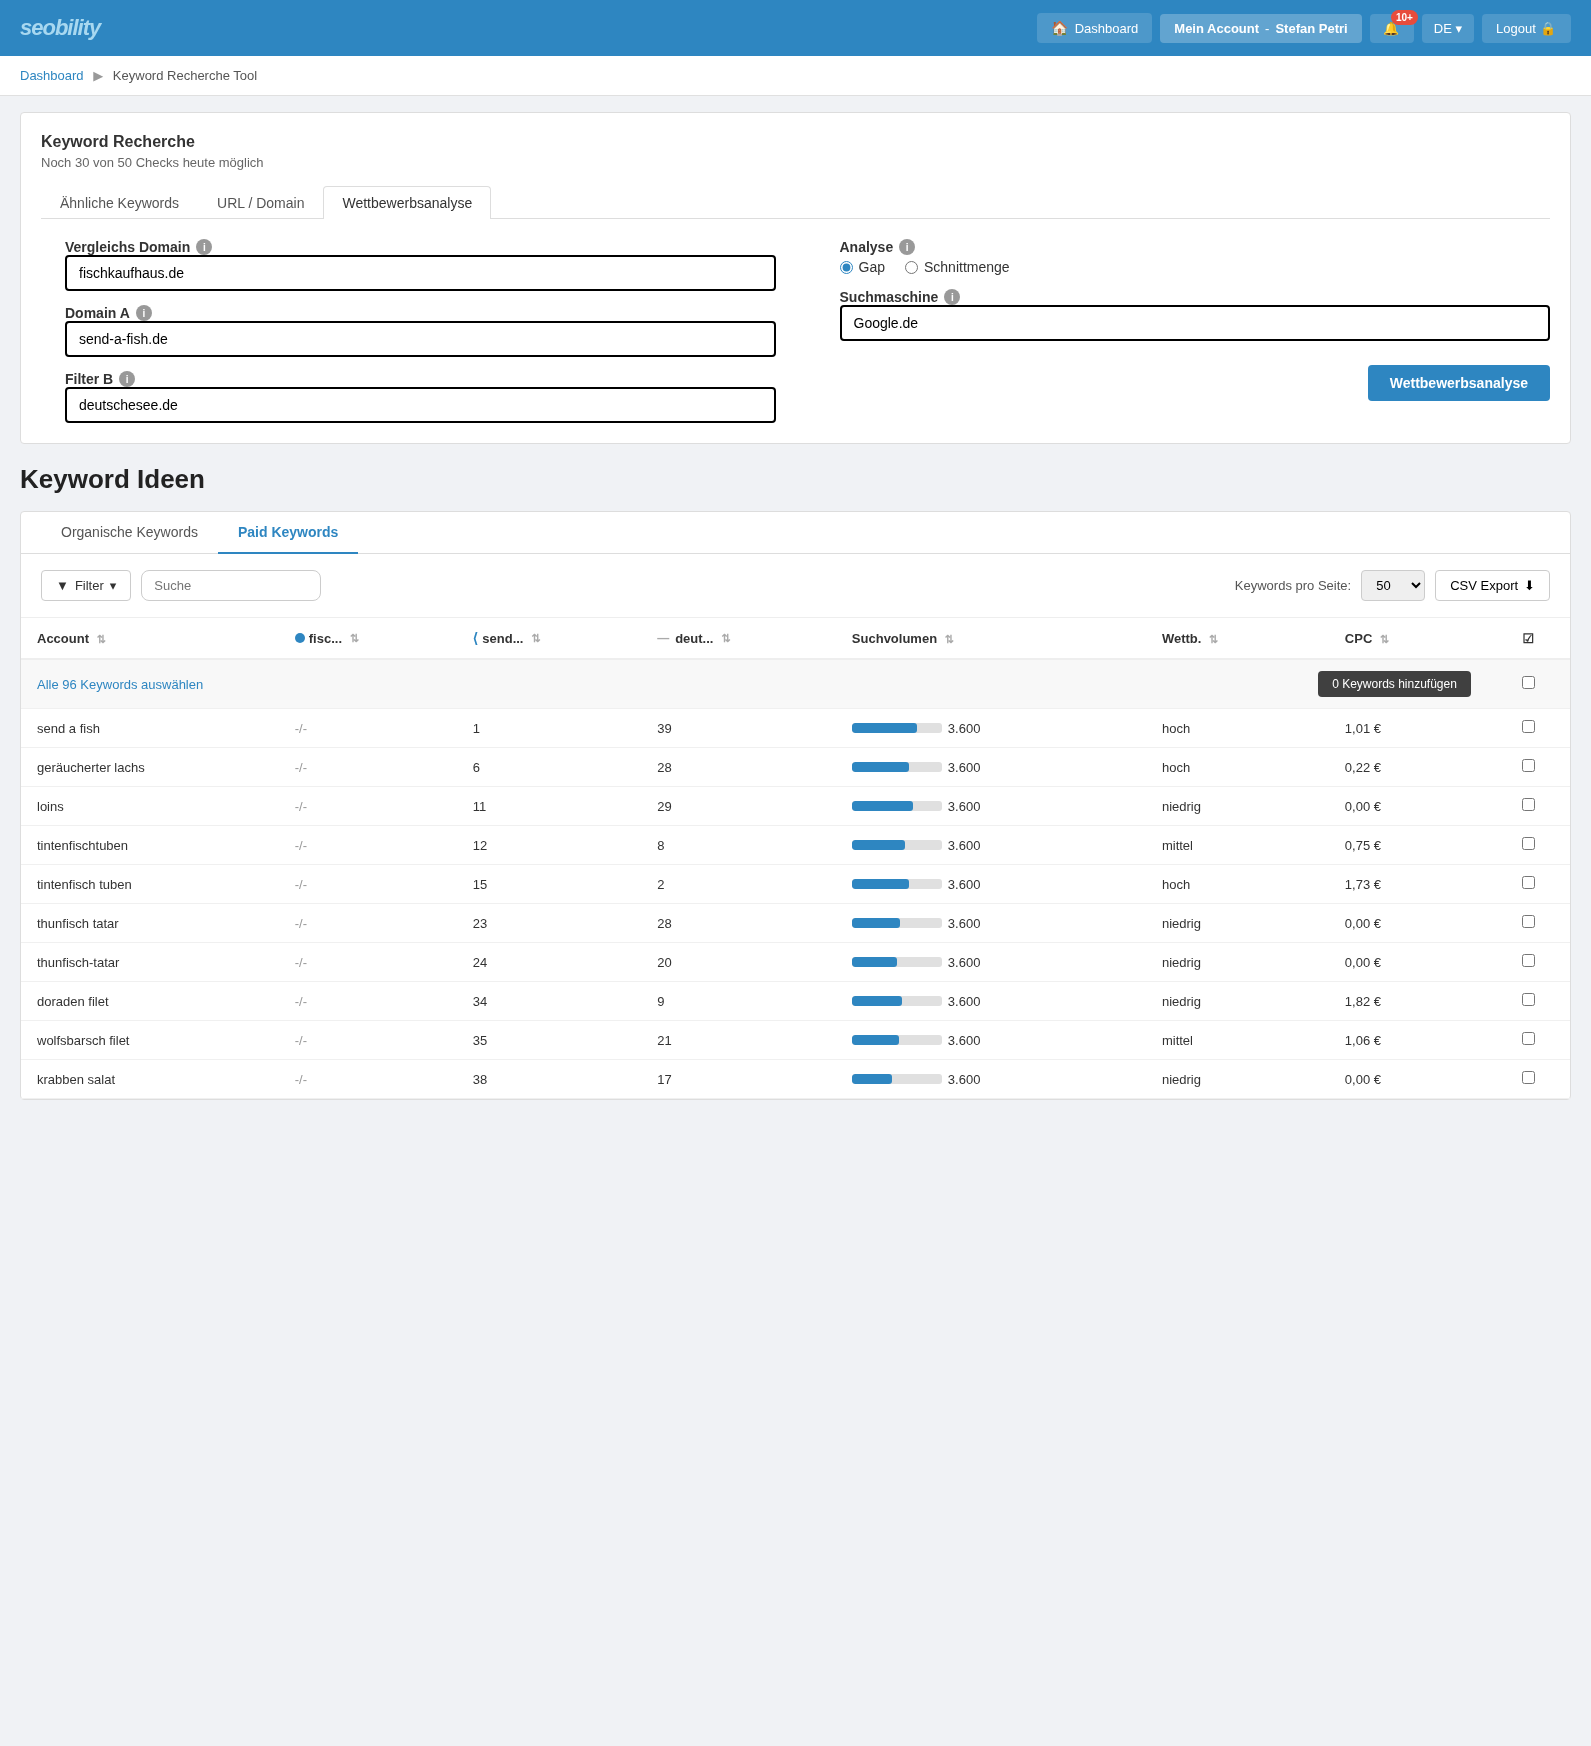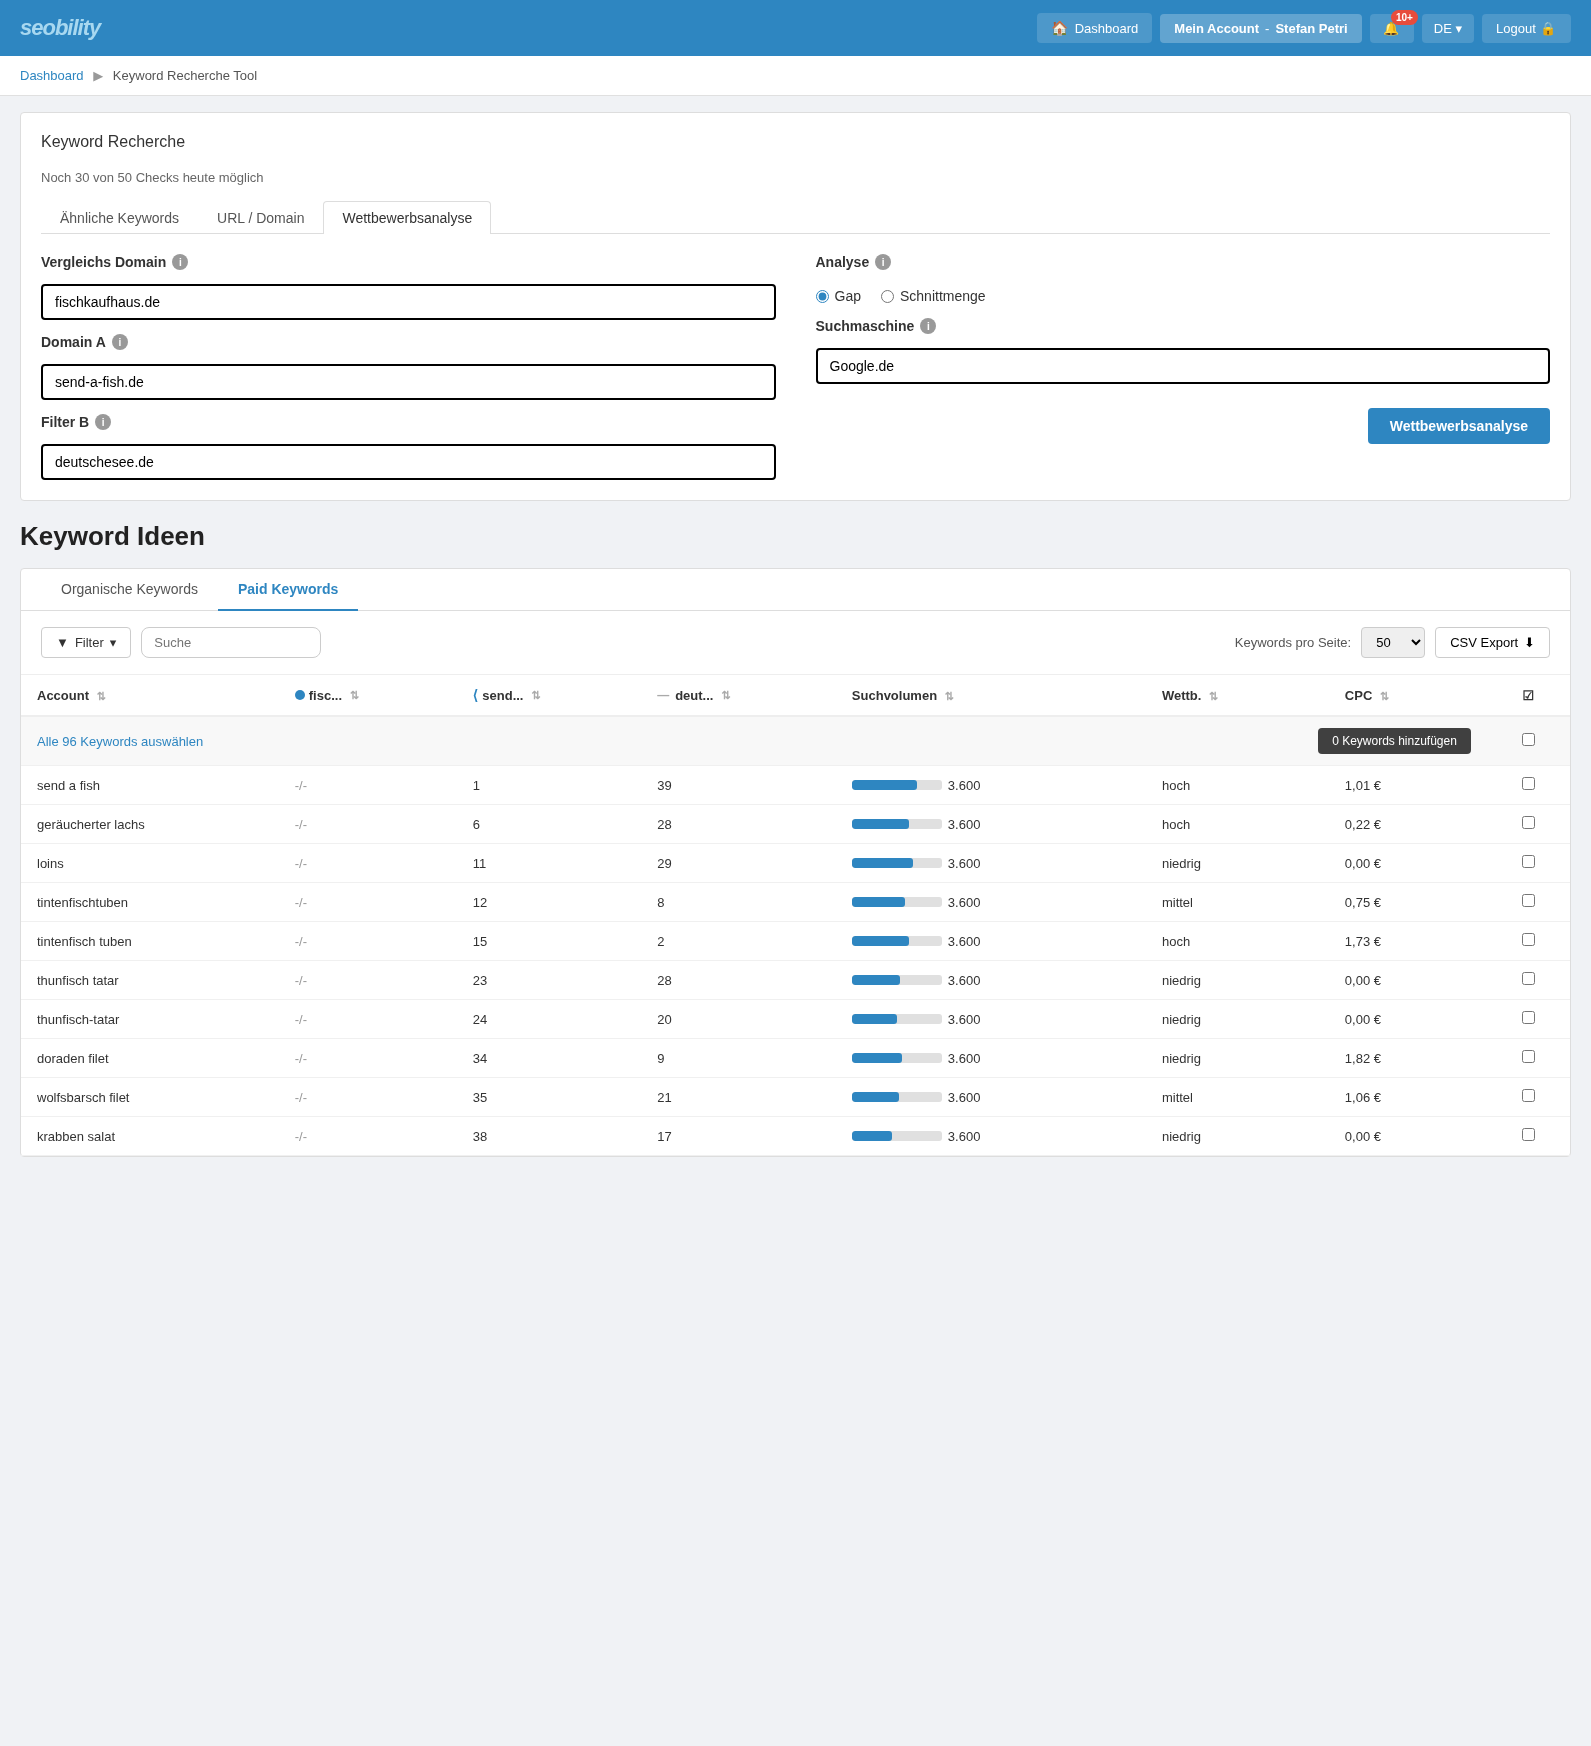--- a/index.html
+++ b/index.html
@@ -103,22 +103,22 @@
     
     .card {
       background: white;
       border: 1px solid #ddd;
       border-radius: 4px;
       padding: 20px;
       margin-bottom: 20px;
     }
     .card-title {
       font-size: 16px;
-      font-weight: normal;
-      margin-bottom: 19px;
+      font-weight: bold;
+      margin-bottom: 4px;
     }
     .card-subtitle {
       font-size: 13px;
       color: #666;
       margin-bottom: 16px;
     }
     .tabs {
       display: flex;
       gap: 0;
       border-bottom: 1px solid #ddd;
@@ -141,21 +141,21 @@
       background: white;
       font-weight: normal;
     }
 
     
     .form-grid {
       display: grid;
       grid-template-columns: 1fr 1fr;
       gap: 16px 40px;
     }
-    .form-group { display: flex; flex-direction: column; gap: 14px; }
+    .form-group { display: flex; flex-direction: column; gap: 0; margin-left: 24px; }
     .form-label {
       font-weight: bold;
       font-size: 14px;
       display: flex;
       align-items: center;
       gap: 6px;
     }
     .info-icon {
       width: 16px;
       height: 16px;

